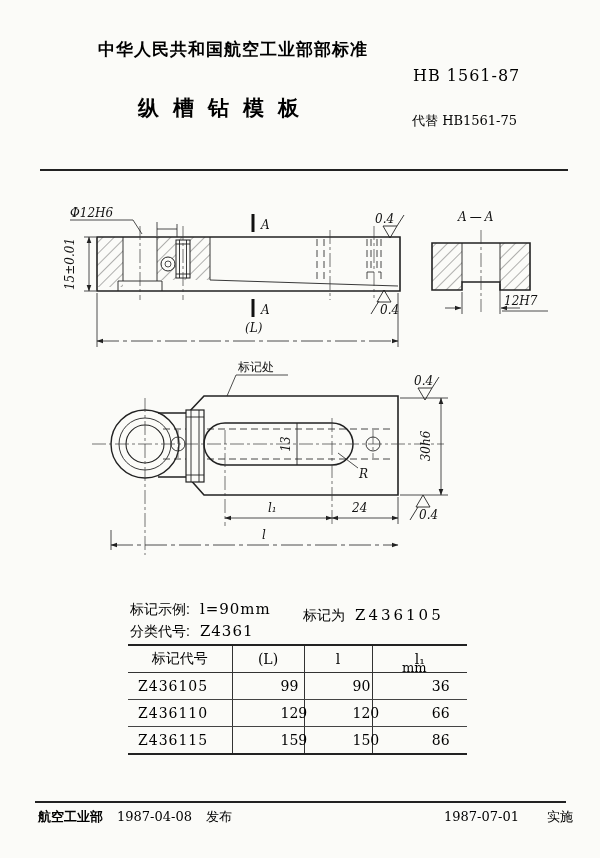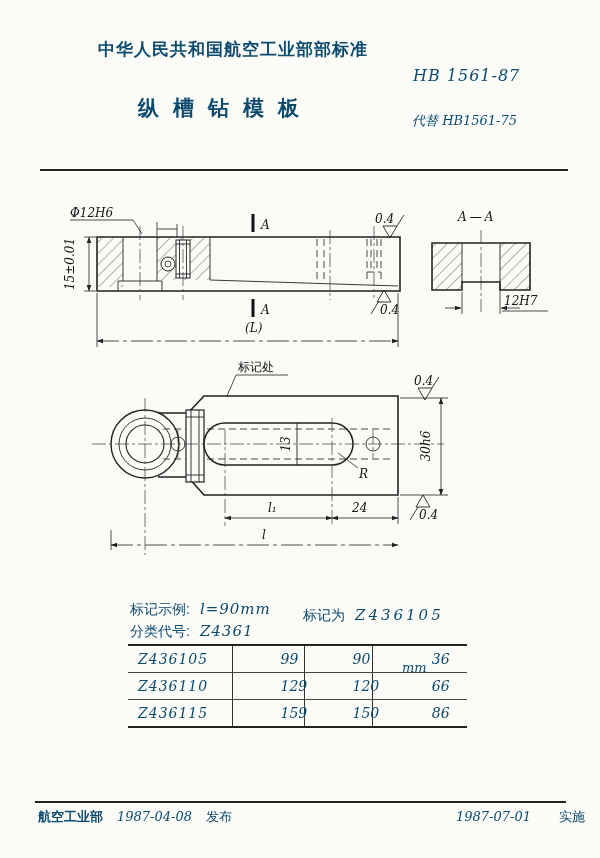--- a/index.html
+++ b/index.html
@@ -1,21 +1,21 @@
 <!DOCTYPE html>
 <html><head>
 <meta charset="utf-8">
 <style>
   html,body{margin:0;padding:0;background:#e8e8e4;}
   .page{
     position:relative;width:600px;height:858px;margin:0 auto;
-    background:#fbfbf8;color:#0c4a6e;overflow:hidden;
+    background:#fbfbf8;color:#000000;overflow:hidden;
     font-family:"Liberation Sans",sans-serif;
   }
-  .hw{font-family:"DejaVu Serif",serif;font-style:italic;}
+  .hw{font-family:"DejaVu Serif",serif;}
   .abs{position:absolute;}
   .org-line{left:98px;top:38px;font-size:17px;font-weight:bold;letter-spacing:1px;}
   .doc-number{left:413px;top:66px;font-size:16px;letter-spacing:1px;}
   .main-title{left:138px;top:94px;font-size:21px;font-weight:bold;letter-spacing:14px;white-space:nowrap;}
   .replaces{left:412px;top:112px;font-size:13px;}
   .header-rule{left:40px;top:169px;width:528px;border-top:2.5px solid #222;height:0;}
   .class-line{font-size:14px;white-space:nowrap;}
   .class-line .val{margin-left:10px;font-size:15px;letter-spacing:1px;}
   .unit-label{left:402px;top:660px;font-size:13px;}
   table.spec{
@@ -27,21 +27,21 @@
     border-right:1px solid #333;padding:0 6px;height:26px;
     font-weight:normal;font-size:14px;text-align:center;vertical-align:middle;
   }
   table.spec th{border-bottom:1.2px solid #333;font-size:14px;}
   table.spec td{border-bottom:1px solid #444;padding-left:48px;}
   table.spec tr td:last-child,table.spec tr th:last-child{border-right:none;}
   table.spec tr:last-child td{border-bottom:none;}
   table.spec .code-col{text-align:left;padding-left:10px;letter-spacing:1px;}
   .footer-rule{left:35px;top:801px;width:531px;border-top:2px solid #222;height:0;}
   .footer-left{left:38px;top:808px;font-size:13px;white-space:nowrap;}
-  .footer-right{left:456px;top:808px;font-size:13px;white-space:nowrap;}
+  .footer-right{left:444px;top:808px;font-size:13px;white-space:nowrap;}
   .footer-left .sp,.footer-right .sp{margin-left:14px;}
   svg text.dim{font-family:"DejaVu Serif",serif;font-style:italic;font-size:12px;fill:#111;}
   svg text.cjk{font-family:"Liberation Sans",sans-serif;font-style:normal;font-size:12px;fill:#111;}
   svg .ln{stroke:#222;fill:none;}
   svg .thick{stroke-width:1.6;}
   svg .thin{stroke-width:0.9;}
   svg .cl{stroke:#3a3a3a;stroke-width:0.7;stroke-dasharray:14 3 3 3;fill:none;}
   svg .hid{stroke:#333;stroke-width:0.9;stroke-dasharray:7 4;fill:none;}
   svg .dimline{stroke:#222;stroke-width:0.8;fill:none;}
 </style>
@@ -180,20 +180,26 @@
 
   <div class="abs unit-label hw">mm</div>
   <table class="spec">
     <colgroup>
         <col style="width:104px">
         <col style="width:72px">
         <col style="width:68px">
         <col style="width:95px">
       </colgroup>
     <tbody>
+        <tr>
+      <th>标记代号</th>
+      <th class="hw">(L)</th>
+      <th class="hw">l</th>
+      <th class="hw">l₁</th>
+    </tr>
     <tr>
       <td class="hw code-col">Z436105</td>
       <td class="hw">99</td>
       <td class="hw">90</td>
       <td class="hw">36</td>
     </tr>
     <tr>
       <td class="hw code-col">Z436110</td>
       <td class="hw">129</td>
       <td class="hw">120</td>

